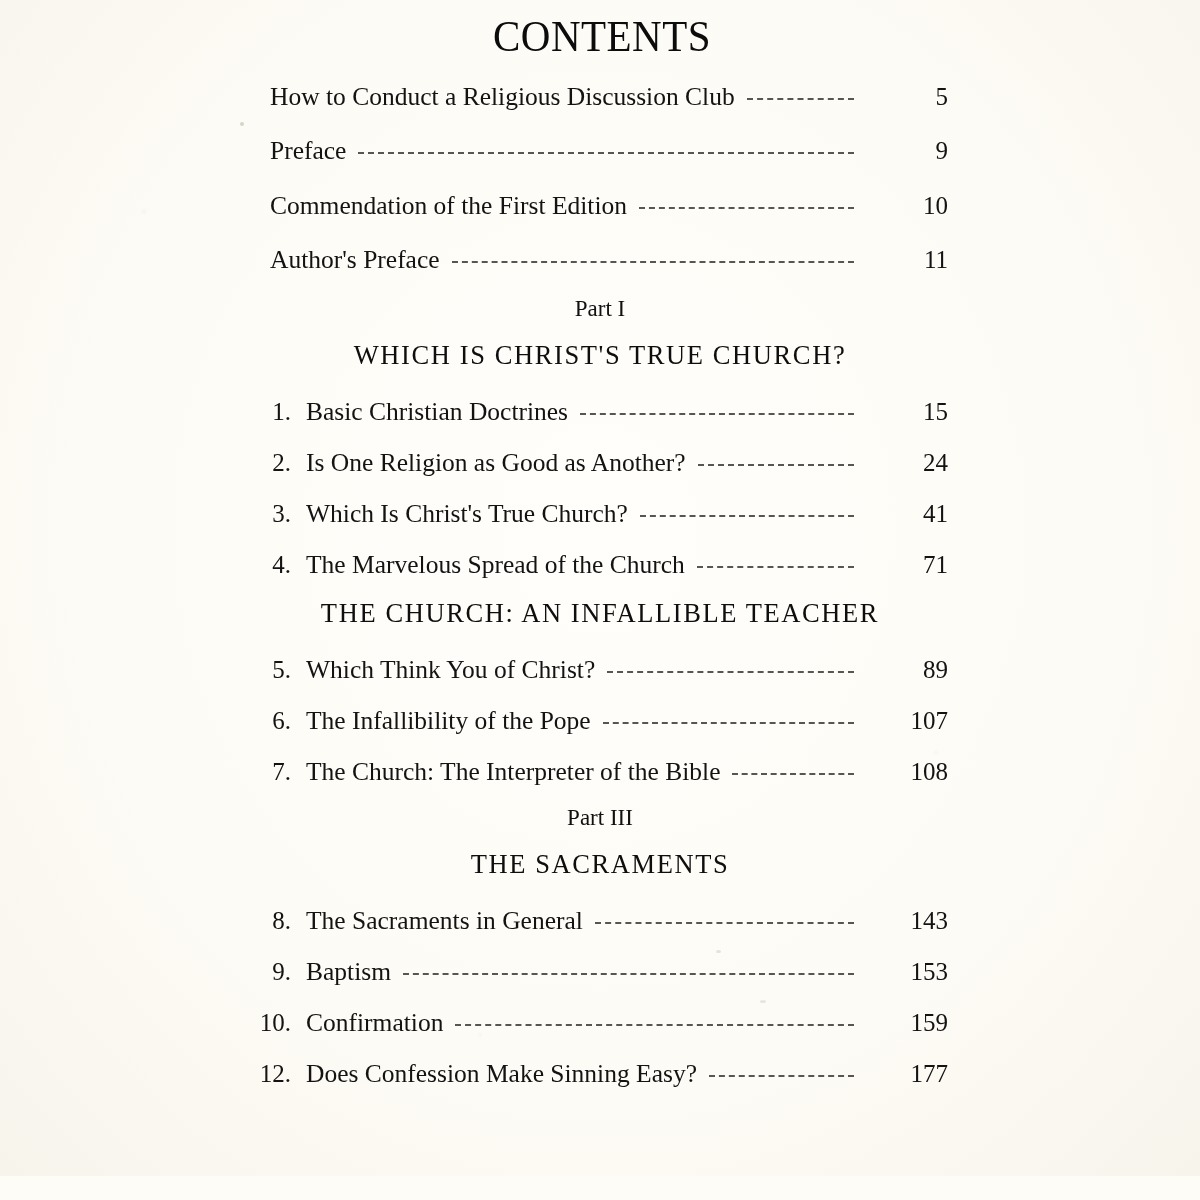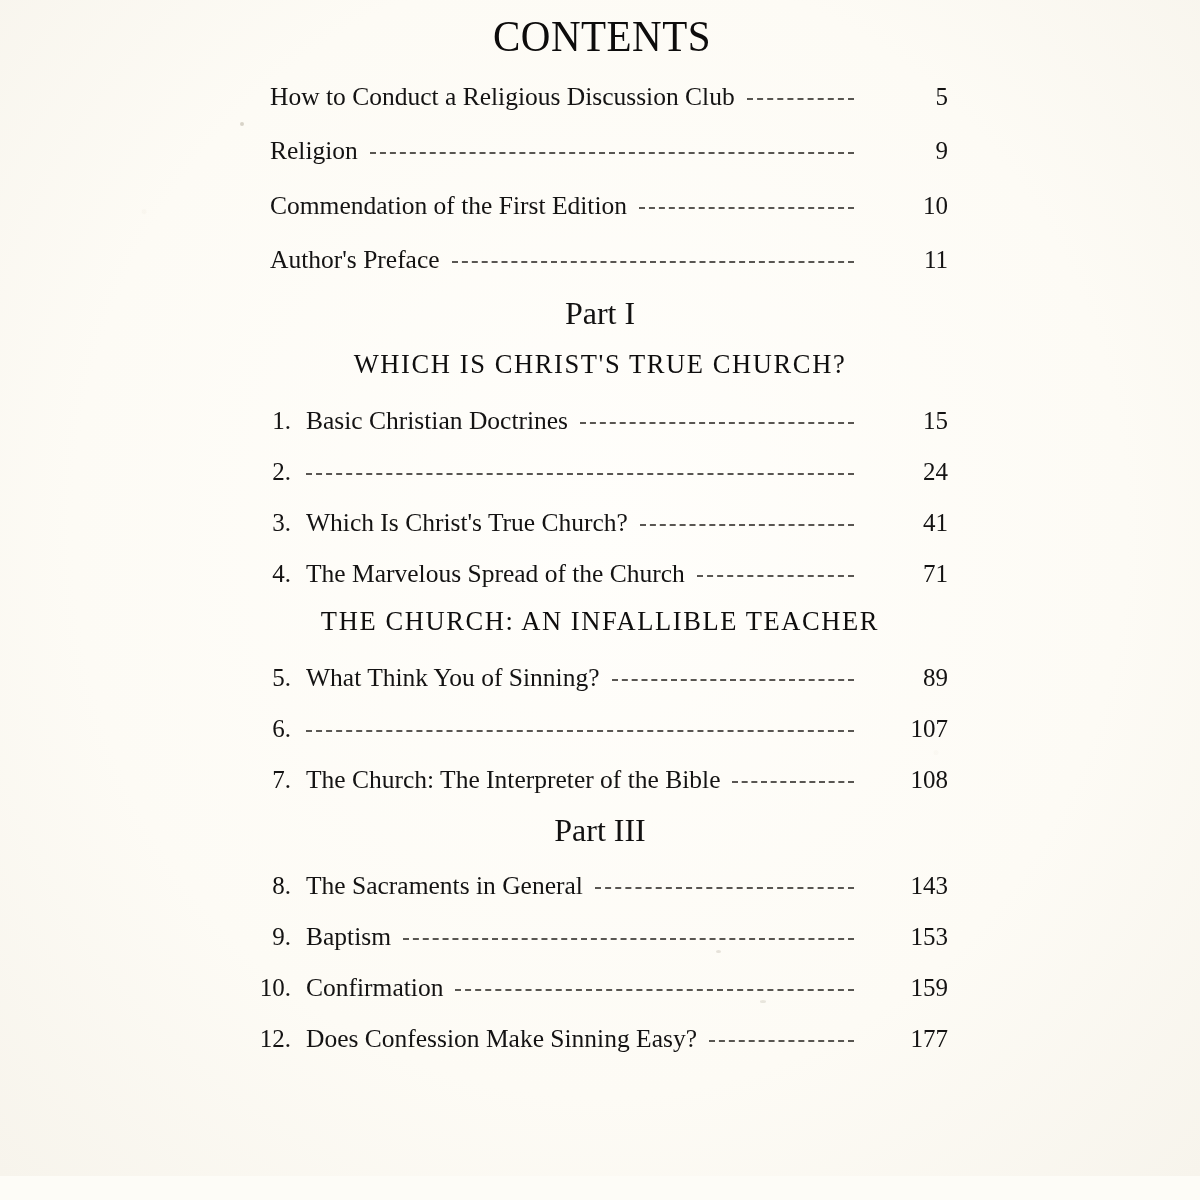--- a/index.html
+++ b/index.html
@@ -107,21 +107,21 @@
   .front-matter .entry-title {
     padding-left: 22px;
   }
 
   
   .part-section {
     margin-top: 22px;
   }
   .part-label {
     text-align: center;
-    font-size: 32px;
+    font-size: 23px;
     line-height: 1;
     margin: 0 0 22px 0;
     padding-left: 4px;
     color: #121111;
   }
   .part-title {
     text-align: center;
     font-size: 26.5px;
     line-height: 1;
     letter-spacing: 1.6px;
@@ -167,21 +167,21 @@
 
     <h1 class="page-title">CONTENTS</h1>
 
     <div class="front-matter">
         <div class="toc-row">
           <span class="entry-title">How to Conduct a Religious Discussion Club</span>
           <span class="leader"></span>
           <span class="page-num">5</span>
         </div>
         <div class="toc-row">
-          <span class="entry-title">Religion</span>
+          <span class="entry-title">Preface</span>
           <span class="leader"></span>
           <span class="page-num">9</span>
         </div>
         <div class="toc-row">
           <span class="entry-title">Commendation of the First Edition</span>
           <span class="leader"></span>
           <span class="page-num">10</span>
         </div>
         <div class="toc-row">
           <span class="entry-title">Author's Preface</span>
@@ -196,20 +196,21 @@
           <div class="part-title">WHICH IS CHRIST'S TRUE CHURCH?</div>
           <div class="chapter-list">
             <div class="toc-row">
               <span class="num-col">1.</span>
               <span class="entry-title">Basic Christian Doctrines</span>
               <span class="leader"></span>
               <span class="page-num">15</span>
             </div>
             <div class="toc-row">
               <span class="num-col">2.</span>
+              <span class="entry-title">Is One Religion as Good as Another?</span>
               <span class="leader"></span>
               <span class="page-num">24</span>
             </div>
             <div class="toc-row">
               <span class="num-col">3.</span>
               <span class="entry-title">Which Is Christ's True Church?</span>
               <span class="leader"></span>
               <span class="page-num">41</span>
             </div>
             <div class="toc-row">
@@ -218,39 +219,41 @@
               <span class="leader"></span>
               <span class="page-num">71</span>
             </div>
           </div>
         </section>
         <section class="part-section">
           <div class="part-title">THE CHURCH: AN INFALLIBLE TEACHER</div>
           <div class="chapter-list">
             <div class="toc-row">
               <span class="num-col">5.</span>
-              <span class="entry-title">What Think You of Sinning?</span>
+              <span class="entry-title">Which Think You of Christ?</span>
               <span class="leader"></span>
               <span class="page-num">89</span>
             </div>
             <div class="toc-row">
               <span class="num-col">6.</span>
+              <span class="entry-title">The Infallibility of the Pope</span>
               <span class="leader"></span>
               <span class="page-num">107</span>
             </div>
             <div class="toc-row">
               <span class="num-col">7.</span>
               <span class="entry-title">The Church: The Interpreter of the Bible</span>
               <span class="leader"></span>
               <span class="page-num">108</span>
             </div>
           </div>
         </section>
         <section class="part-section">
           <div class="part-label">Part III</div>
+          <div class="part-title">THE SACRAMENTS</div>
           <div class="chapter-list">
             <div class="toc-row">
               <span class="num-col">8.</span>
               <span class="entry-title">The Sacraments in General</span>
               <span class="leader"></span>
               <span class="page-num">143</span>
             </div>
             <div class="toc-row">
               <span class="num-col">9.</span>
               <span class="entry-title">Baptism</span>

